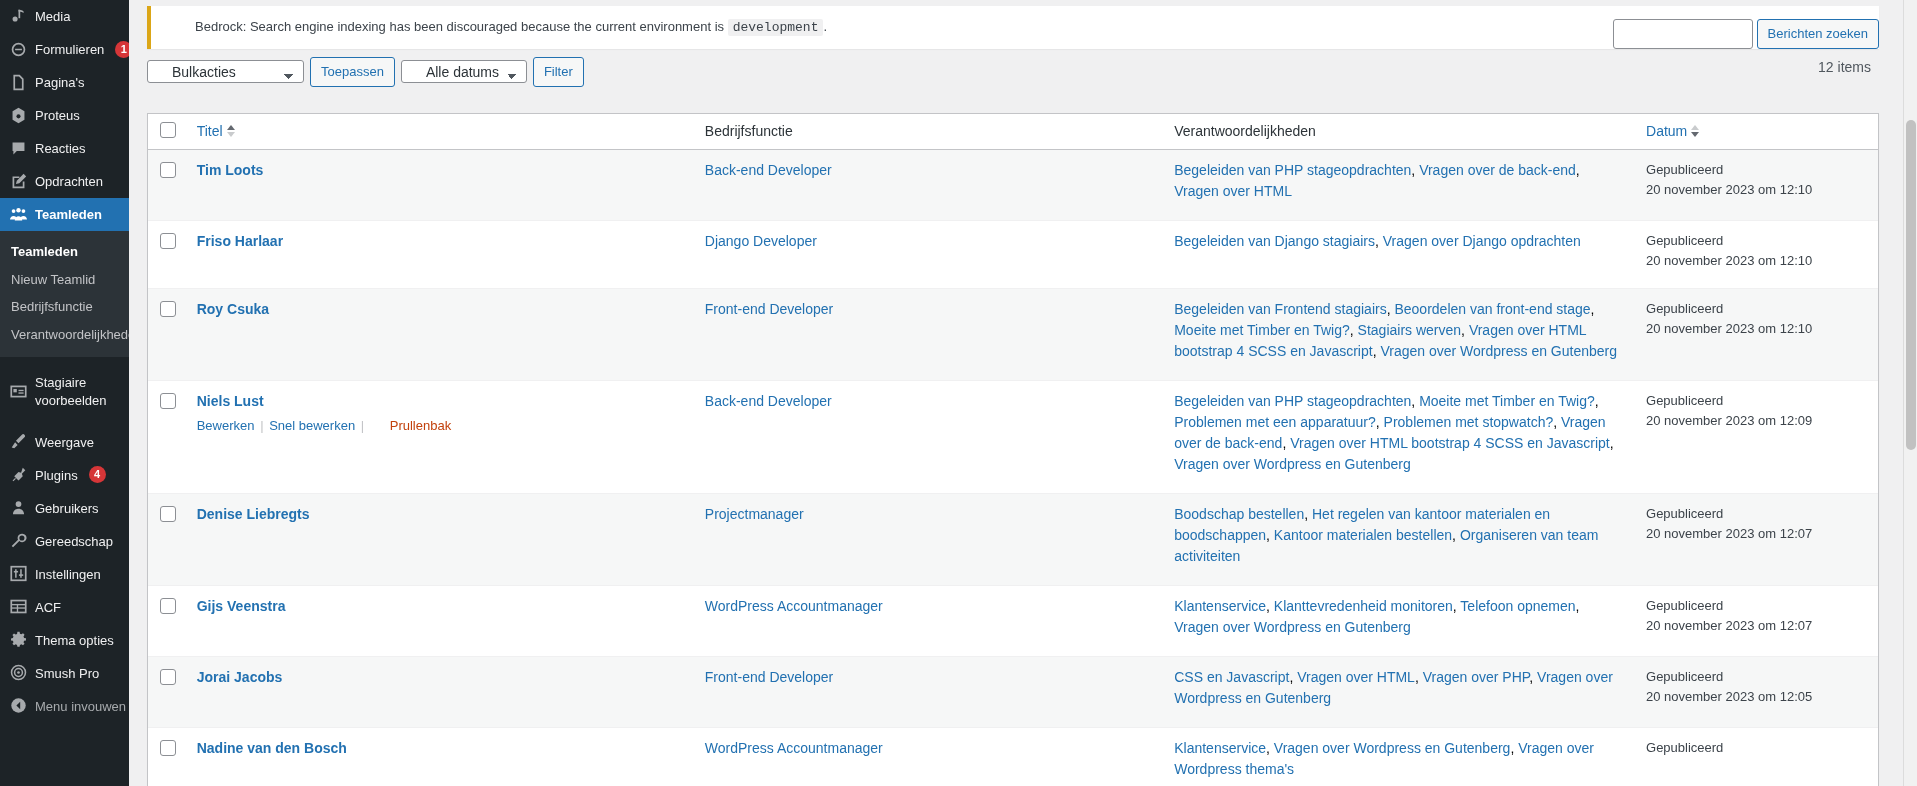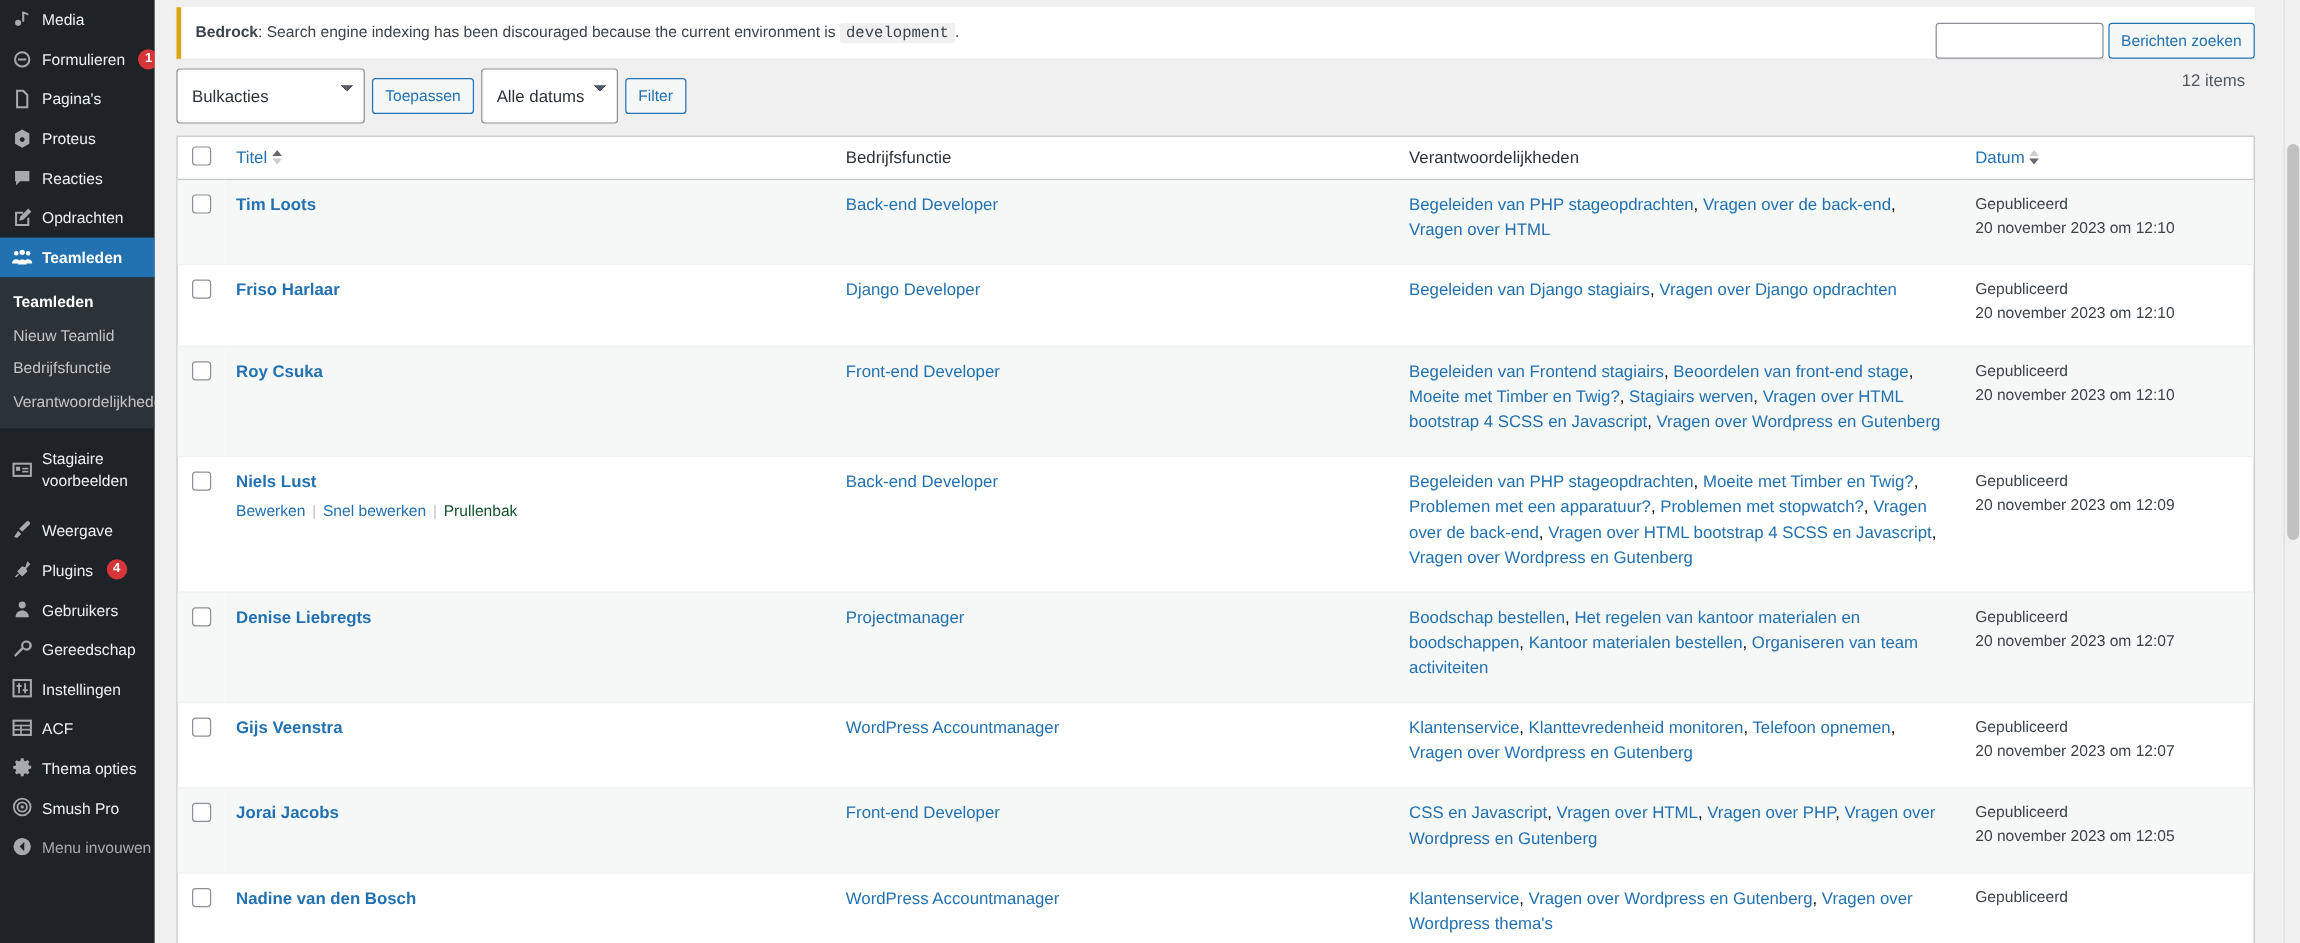--- a/index.html
+++ b/index.html
@@ -83,21 +83,21 @@
   .notice {
     background: #fff;
     border-left: 4px solid #dba617;
     margin: 6px 22px 0 0;
     padding: 11px 12px;
     font-size: 13px;
     color: #3c434a;
     line-height: 1.5;
     box-shadow: 0 1px 1px rgba(0,0,0,.04);
   }
-  .notice b { font-weight: 700; }
+  .notice b { font-weight: 400; margin-left: 32px; }
   .notice code {
     font-family: "Liberation Mono", monospace;
     background: #f0f0f1;
     font-size: 13px;
     padding: 1px 5px;
     border-radius: 2px;
   }
 
   .subsubsub {
     margin: 16px 0 0 0;
@@ -116,27 +116,27 @@
 
   .tablenav {
     margin-top: 8px;
     display: flex;
     align-items: flex-start;
     position: relative;
     height: 56px;
   }
   .actions { display: flex; align-items: center; gap: 6px; }
   select.wp {
-    height: 46px;
+    height: 23px;
     font-size: 14px;
     color: #2c3338;
     border: 1px solid #8c8f94;
     border-radius: 3px;
     background: #fff;
-    padding: 0 26px 0 12px;
+    padding: 0 26px 0 24px;
     min-width: 157px;
     appearance: none;
     background-image: linear-gradient(45deg, transparent 50%, #50575e 50%), linear-gradient(135deg, #50575e 50%, transparent 50%);
     background-position: calc(100% - 14px) 13px, calc(100% - 9px) 13px;
     background-size: 5px 5px, 5px 5px;
     background-repeat: no-repeat;
     cursor: pointer;
   }
   select.wp.dates { min-width: 111px; }
   .btn2 {
@@ -209,21 +209,21 @@
   }
   tbody tr:first-child td { border-top: none; }
   tbody tr.alt td { background: #f6f7f7; }
   tbody tr td.col-cb { padding-top: 12px; }
   .row-title { color: #2271b1; font-weight: 700; text-decoration: none; font-size: 14px; cursor: pointer; }
   .taxlink { color: #2271b1; text-decoration: none; cursor: pointer; }
   .date-col { color: #3c434a; font-size: 13px; }
   .date-col .st { display: block; }
   .row-actions { font-size: 13px; color: #c3c4c7; margin-top: 4px; }
   .row-actions a { color: #2271b1; text-decoration: none; cursor: pointer; }
-  .row-actions a.trash { color: #14532d; }
+  .row-actions a.trash { color: #c2410c; margin-left: 20px; }
   .row-actions .sep { padding: 0 2px; }
 
   input[type=checkbox].cb {
     width: 16px; height: 16px; margin: 0;
     -webkit-appearance: none; appearance: none;
     border: 1px solid #8c8f94; background: #fff;
     border-radius: 3px; cursor: pointer; display: block;
   }
 
   

